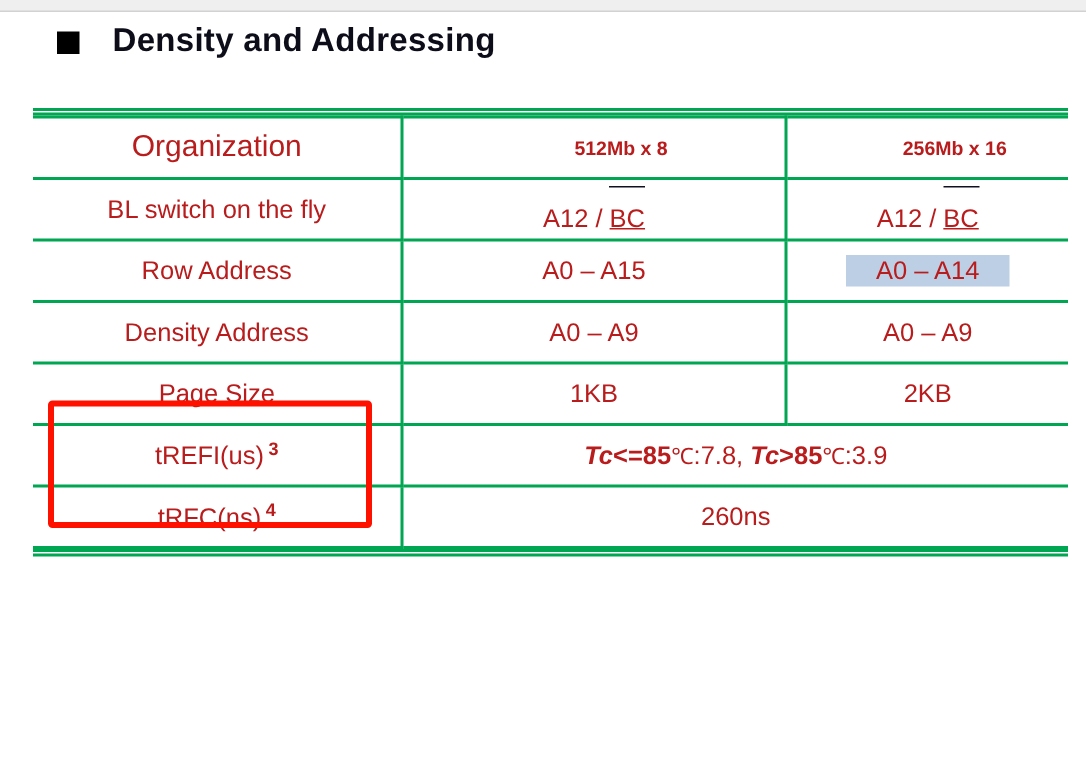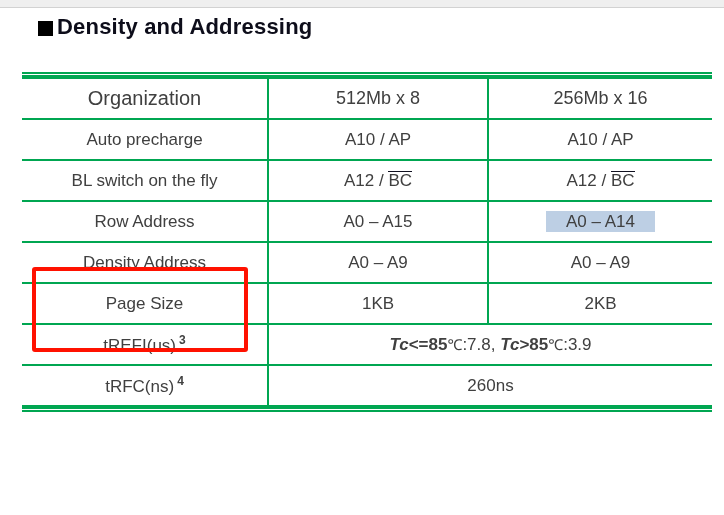--- a/index.html
+++ b/index.html
@@ -21,21 +21,21 @@
     height: 7px;
     background: #efefef;
     border-bottom: 1px solid #d2d2d2;
   }
   .slide-title {
     position: absolute;
     top: 14px;
     left: 38px;
     display: flex;
     align-items: center;
-    gap: 4px;
+    gap: 22px;
   }
   .bullet-square {
     width: 15px;
     height: 15px;
     background: #000000;
     display: block;
     margin-top: 3px;
   }
   .title-text {
     font-size: 22px;
@@ -58,21 +58,21 @@
     table-layout: fixed;
   }
   table.spec td {
     border-left: 2.5px solid #00a651;
     border-right: 2.5px solid #00a651;
     border-top: 2px solid #00a651;
     border-bottom: 2px solid #00a651;
     text-align: center;
     vertical-align: middle;
     font-size: 17px;
-    color: #404040;
+    color: #b91c1c;
     padding: 0;
     height: 39px;
     background: #ffffff;
   }
   table.spec tr td:first-child {
     border-left: none;
   }
   table.spec tr td:last-child {
     border-right: none;
   }
@@ -82,22 +82,23 @@
   .hdr td {
     background: #c9f03e;
     height: 46px;
     border-top: 2px solid #00a651;
   }
   .hdr .col-label {
     font-size: 20px;
     font-weight: normal;
   }
   .hdr .hcell {
-    font-size: 18px;
-    font-weight: normal;
+    font-size: 13px;
+    font-weight: bold;
+    padding-left: 36px;
   }
   tr.hdr {
     box-shadow: none;
   }
   
   .dbl-top {
     height: 5px;
     border-top: 2px solid #00a651;
     border-bottom: 2px solid #00a651;
     background: #ffffff;
@@ -110,23 +111,24 @@
     border-bottom: 2px solid #00a651;
     background: #ffffff;
     width: 690px;
     box-sizing: border-box;
   }
   .label-cell {
     font-size: 18px;
   }
   .ovl {
     border-top: 1.6px solid #101020;
-    padding-top: 0px;
+    padding-top: 12px;
     display: inline-block;
     line-height: 1.05;
+    text-decoration: underline;
   }
   .sel {
     background: #bdcfe4;
     padding: 1px 20px;
   }
   .sup {
     font-size: 12px;
     font-weight: bold;
     vertical-align: super;
     margin-left: 3px;
@@ -161,25 +163,20 @@
   <div class="dbl-top"></div>
   <table class="spec">
     <tbody>
       <tr class="hdr">
         <td class="col-label" style="width:245px">Organization</td>
         <td class="hcell" style="width:218px">512Mb x 8</td>
         <td class="hcell">256Mb x 16</td>
       </tr>
 
 
-      <tr>
-        <td class="col-label label-cell">Auto precharge</td>
-        <td>A10 / AP</td>
-        <td>A10 / AP</td>
-      </tr>
 
       <tr>
         <td class="col-label label-cell">BL switch on the fly</td>
         <td><span>A12 / </span><span class="ovl">BC</span></td>
         <td><span>A12 / </span><span class="ovl">BC</span></td>
       </tr>
 
       <tr>
         <td class="col-label label-cell">Row Address</td>
         <td>A0 – A15</td>

